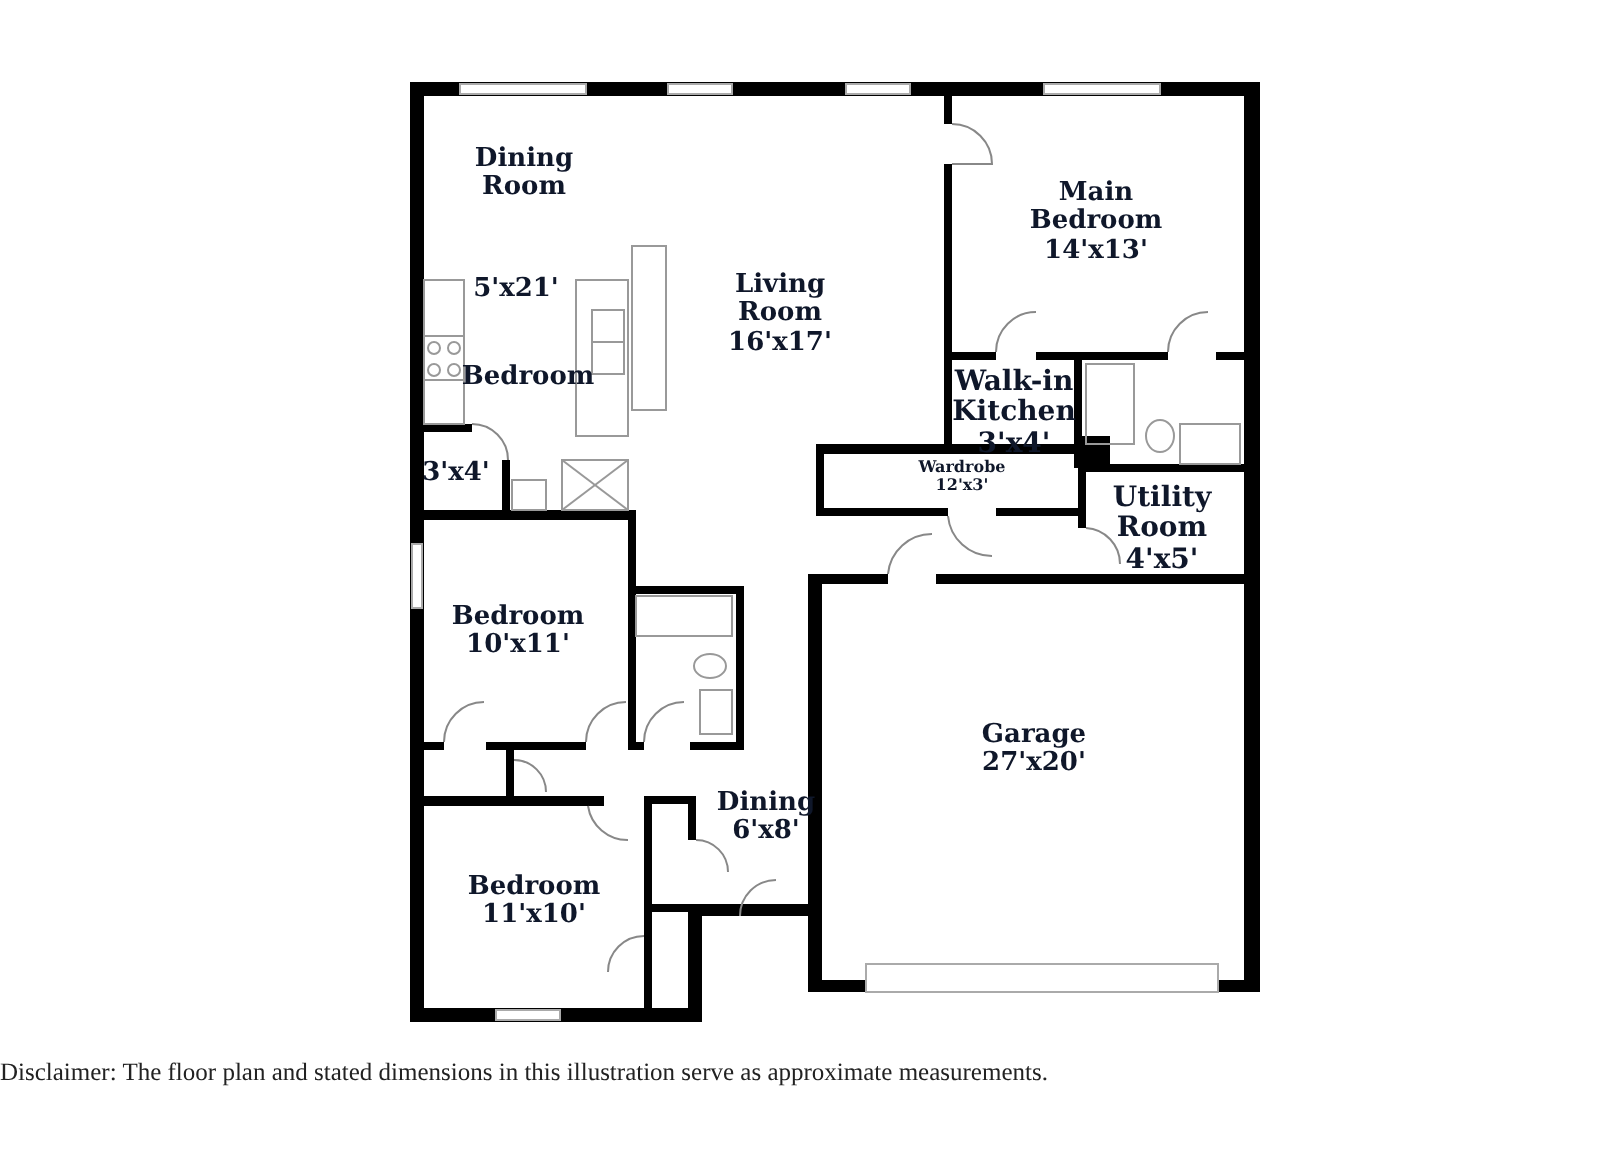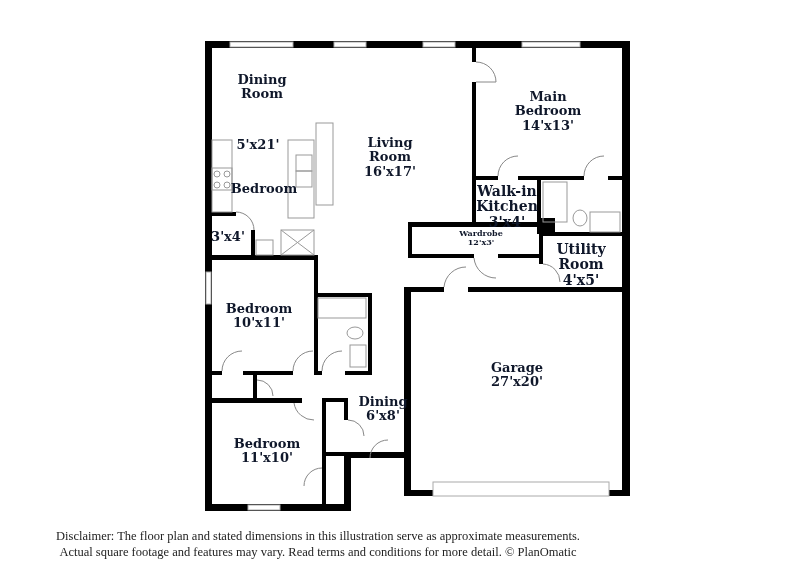--- a/index.html
+++ b/index.html
@@ -2,21 +2,21 @@
 <html><head>
 <meta charset="utf-8">
 <style>
   html,body{margin:0;padding:0;background:#fff;}
   body{width:800px;height:582px;position:relative;overflow:hidden;font-family:"DejaVu Serif",serif;}
   #plan{position:absolute;left:0;top:0;}
   .lbl{position:absolute;text-align:center;font-family:"DejaVu Serif",serif;font-weight:bold;color:#0f172a;line-height:1.1;white-space:nowrap;transform:translateX(-50%);}
   .lbl.big{font-size:13px;}
   .lbl.sm{font-size:14px;}
   .lbl.xs{font-size:8px;}
-  .disclaimer{position:absolute;left:0;width:636px;top:528px;text-align:center;font-family:"Liberation Serif",serif;font-size:12.5px;color:#222;line-height:16px;}
+  .disclaimer{position:absolute;left:0;width:636px;top:528px;font-family:"Liberation Serif",serif;font-size:12.5px;color:#222;line-height:16px;}
 </style>
 </head>
 <body>
 
 <svg id="plan" width="800" height="582" viewBox="0 0 800 582">
   <g fill="#000">
 
     <rect x="205" y="41" width="425" height="7"></rect>
 
     <rect x="205" y="41" width="7" height="470"></rect>
@@ -172,14 +172,13 @@
   <div>Dining</div>
   <div>6'x8'</div>
 </div>
 <div class="lbl big" style="left:517px;top:361px">
   <div>Garage</div>
   <div>27'x20'</div>
 </div>
 
 <div class="disclaimer">
   <div>Disclaimer: The floor plan and stated dimensions in this illustration serve as approximate measurements.</div>
-  <div>Actual square footage and features may vary. Read terms and conditions for more detail. © PlanOmatic</div>
 </div>
 
 </body></html>

